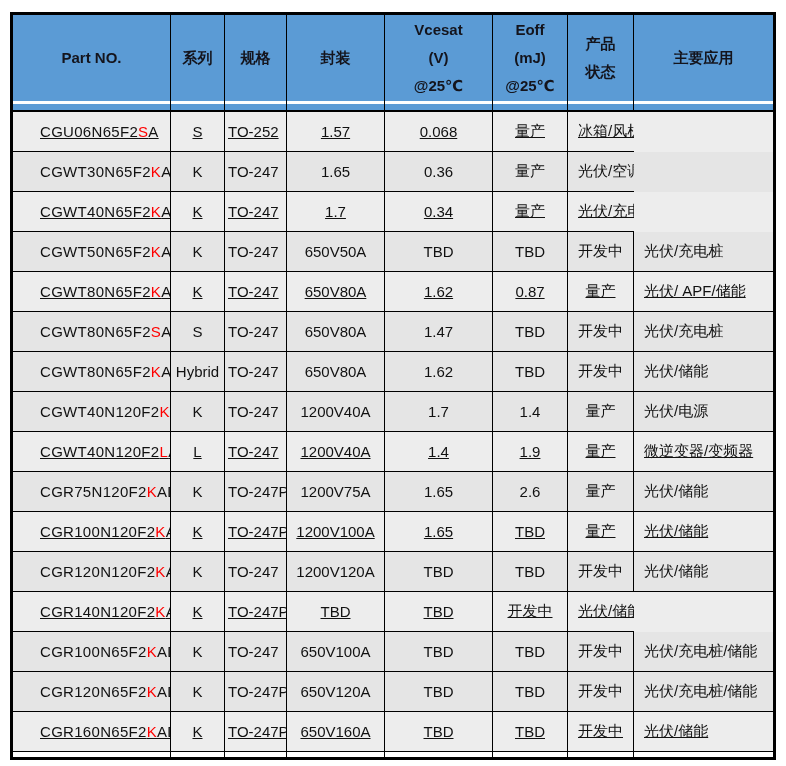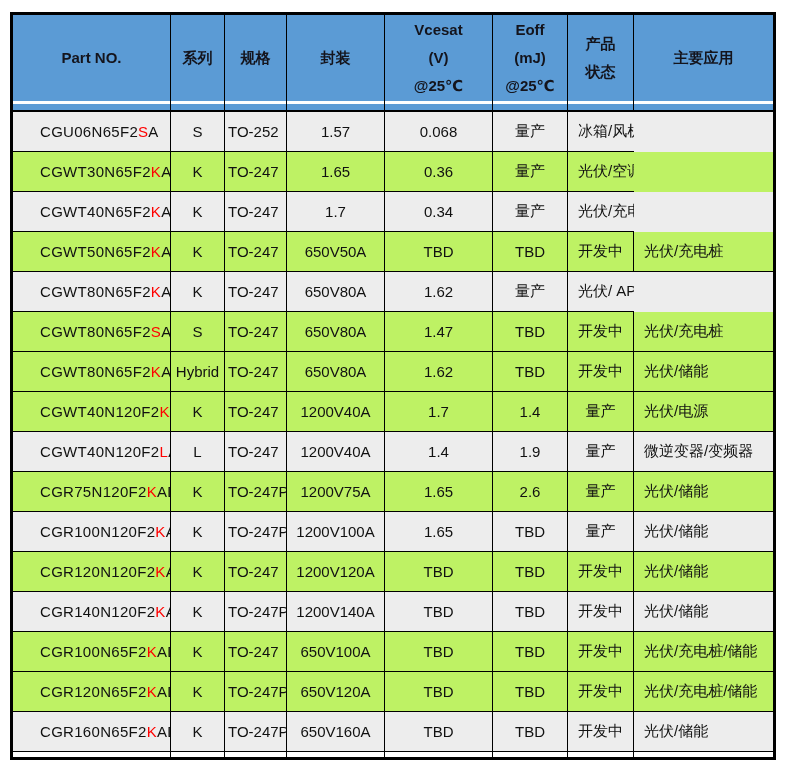--- a/index.html
+++ b/index.html
@@ -49,25 +49,25 @@
   .strip-row {
     height: 9px;
     background: linear-gradient(to bottom, #ffffff 0px, #ffffff 2.5px, var(--header-bg, #5B9BD5) 2.5px);
     border-bottom: 2.5px solid var(--border, #000);
   }
   .strip-row .c { background: transparent; }
 
   
   .row {
     height: 40px;
-    background: #bef264;
+    background: #e5e5e5;
     font-size: 15px;
     color: #111111;
   }
-  .row.shaded { background: var(--shaded-row, #EDEDED); }
+  .row.shaded { background: var(--shaded-row, #EDEDED); text-decoration: underline; }
   .row .c { border-bottom: 1.5px solid var(--border, #000); }
   .row:nth-last-of-type(1) {  }
   .c.part { justify-content: flex-start; padding-left: 27px; letter-spacing: 0.3px; }
   .c.pkg  { justify-content: flex-start; padding-left: 3px; }
   .c.app  { justify-content: flex-start; padding-left: 10px; }
   .hl { color: var(--highlight-red, #FF0000); }
 
   
   .bottom-strip { height: 5px; background: #ffffff; }
 </style>
@@ -181,20 +181,21 @@
   <div class="row shaded">
     <div class="c part">
             <span>CGWT80N65F2</span>
             <span class="hl">K</span>
             <span>AD</span>
           </div>
     <div class="c">K</div>
     <div class="c pkg">TO-247</div>
     <div class="c">650V80A</div>
     <div class="c">1.62</div>
+    <div class="c">0.87</div>
     <div class="c">量产</div>
     <div class="c app">光伏/ APF/储能</div>
   </div>
 
   <div class="row">
     <div class="c part">
             <span>CGWT80N65F2</span>
             <span class="hl">S</span>
             <span>AD</span>
           </div>
@@ -298,21 +299,20 @@
   </div>
 
   <div class="row shaded">
     <div class="c part">
             <span>CGR140N120F2</span>
             <span class="hl">K</span>
             <span>AD</span>
           </div>
     <div class="c">K</div>
     <div class="c pkg">TO-247P</div>
-    <div class="c">1200V140A</div>
     <div class="c">TBD</div>
     <div class="c">TBD</div>
     <div class="c">开发中</div>
     <div class="c app">光伏/储能</div>
   </div>
 
   <div class="row">
     <div class="c part">
             <span>CGR100N65F2</span>
             <span class="hl">K</span>

